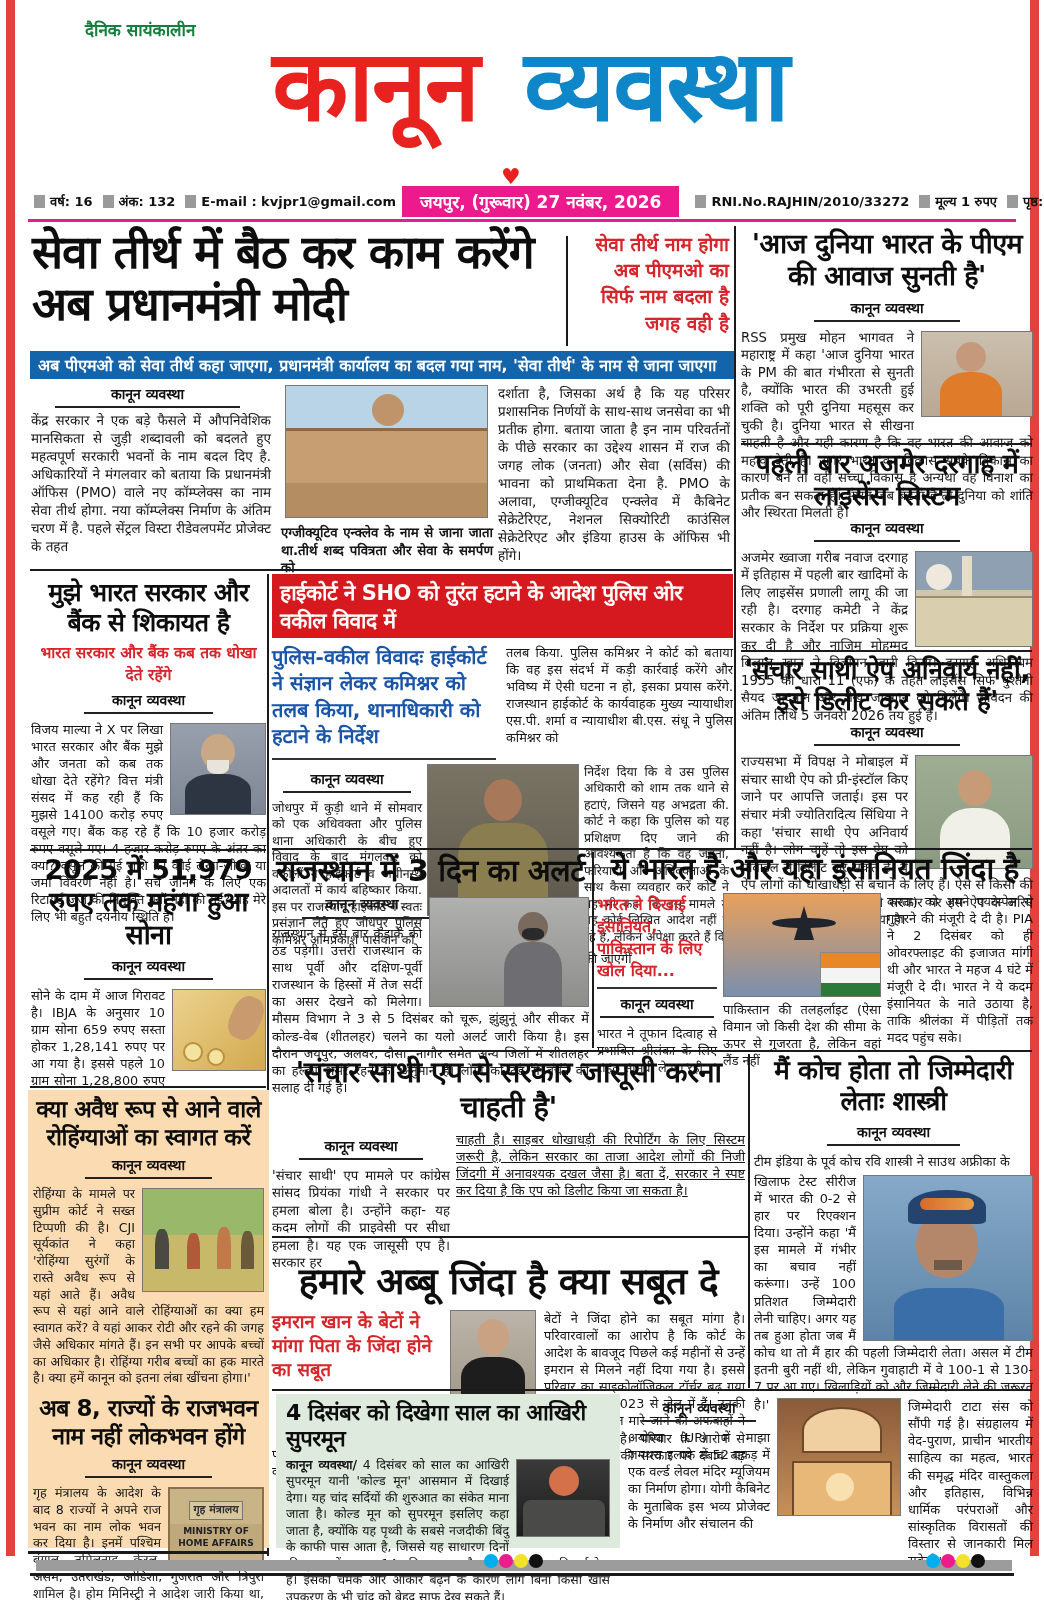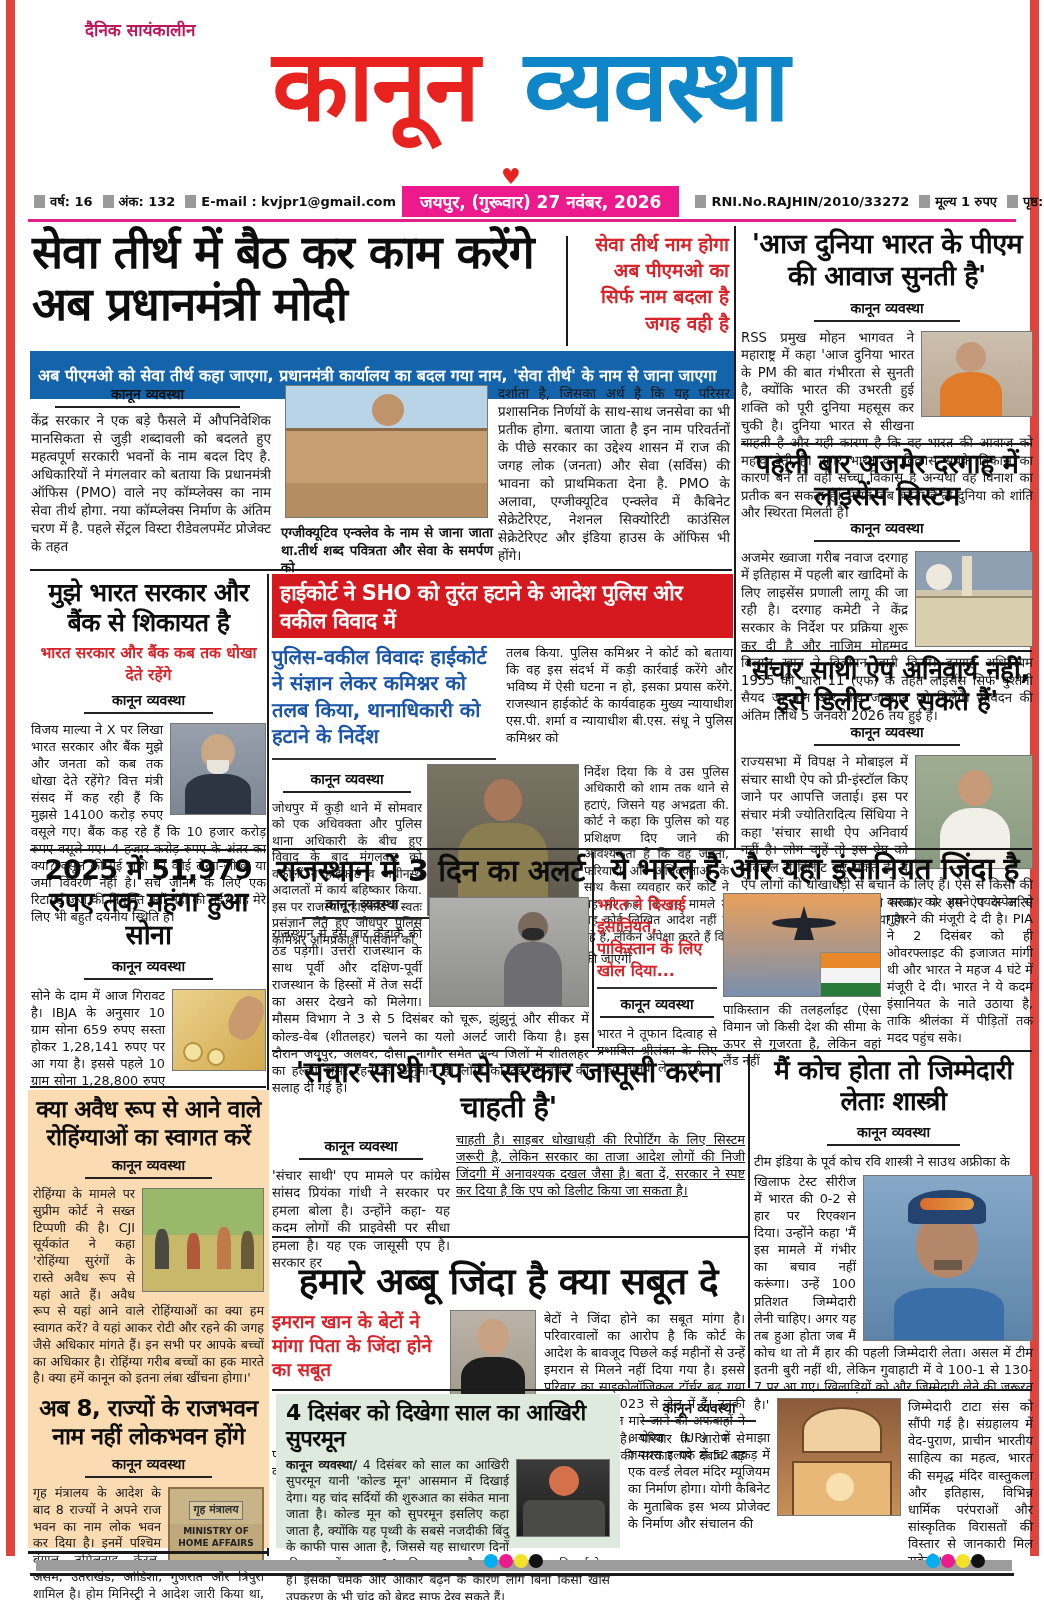--- a/index.html
+++ b/index.html
@@ -2,32 +2,32 @@
 <html><head>
 <meta charset="utf-8">
 <style>
   html,body{margin:0;padding:0;background:#e9e9e9;}
   .page{position:relative;width:1044px;height:1600px;background:#ffffff;margin:0 auto;
         font-family:"DejaVu Sans",sans-serif;color:#111;overflow:hidden;}
   .abs{position:absolute;}
   .edge{position:absolute;top:0;width:9px;height:1556px;background:#e2423c;}
   .hline{position:absolute;background:#1a1a1a;height:2px;}
   .vline{position:absolute;background:#1a1a1a;width:2px;}
-  .tagline{font-size:17px;font-weight:700;color:#be185d;}
+  .tagline{font-size:17px;font-weight:700;color:#15803d;}
   .title-row{display:flex;justify-content:center;align-items:flex-end;gap:46px;}
   .title-red{color:#e8221f;font-size:99px;font-weight:800;line-height:1;letter-spacing:-2px;}
   .title-blue{color:#0e86c8;font-size:99px;font-weight:800;line-height:1;letter-spacing:-2px;}
   .heart{color:#e8221f;font-size:22px;}
   .infobar{display:flex;align-items:center;font-size:13px;font-weight:700;color:#111;white-space:nowrap;}
   .infobar .sq{display:inline-block;width:11px;height:13px;background:#9a9a9a;margin:0 5px 0 10px;flex:none;}
   .datebox{background:#ec1a8d;color:#fff;font-size:17px;font-weight:700;padding:4px 18px;margin:0 6px;}
   .pinkrule{position:absolute;background:#e0218a;height:3px;}
   .lead-h{font-size:46px;font-weight:800;line-height:1.14;color:#0d0d0d;letter-spacing:-1px;}
   .sidenote{color:#d6252b;font-size:19px;font-weight:800;line-height:1.38;text-align:right;}
-  .strap{background:#1464ab;color:#fff;font-size:16px;font-weight:700;padding:13px 8px;}
+  .strap{background:#1464ab;color:#fff;font-size:16px;font-weight:700;padding:3px 8px;}
   .byline{font-weight:700;font-size:14px;text-align:center;border-bottom:2px solid #222;
           padding-bottom:3px;margin:5px auto 7px;width:72%;}
   .bt{font-size:13.2px;line-height:1.33;text-align:justify;color:#151515;}
   .bt p{margin:0;}
   .h-art{font-weight:800;text-align:center;line-height:1.2;color:#0d0d0d;margin:0;letter-spacing:-0.5px;}
   .sub-red{color:#d6252b;font-weight:800;text-align:center;}
   .ph{position:relative;border:1px solid #777;overflow:hidden;box-sizing:border-box;}
   .fr{float:right;margin:2px 0 3px 7px;}
   .banner{background:#d6191f;color:#fff;font-size:21px;font-weight:800;padding:4px 8px;letter-spacing:-0.5px;}
   .sho-sub{color:#1a55a8;font-size:20px;font-weight:800;line-height:1.32;border-bottom:2px solid #333;padding-bottom:8px;}

